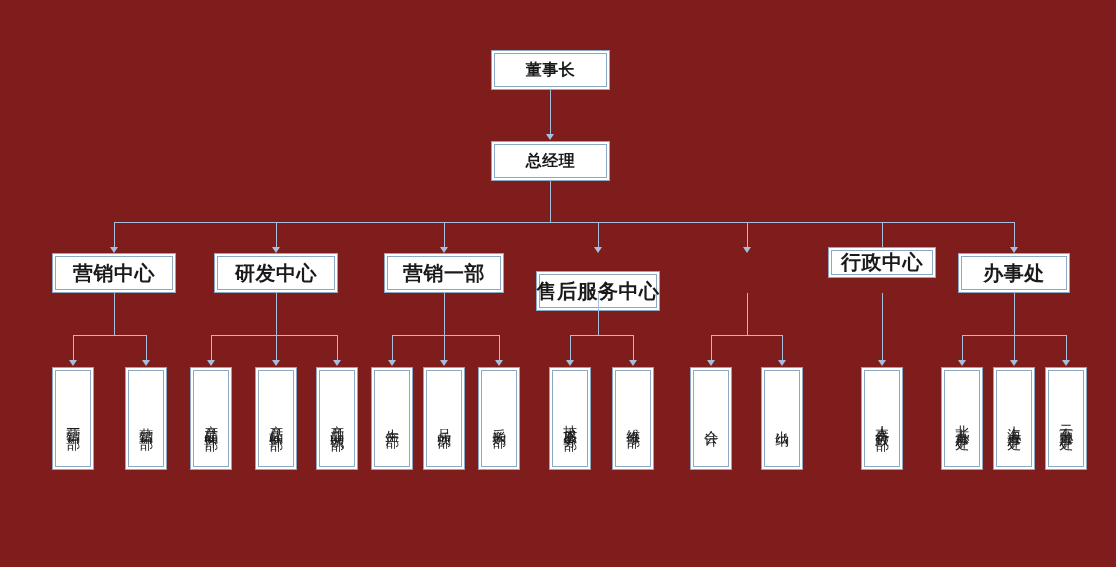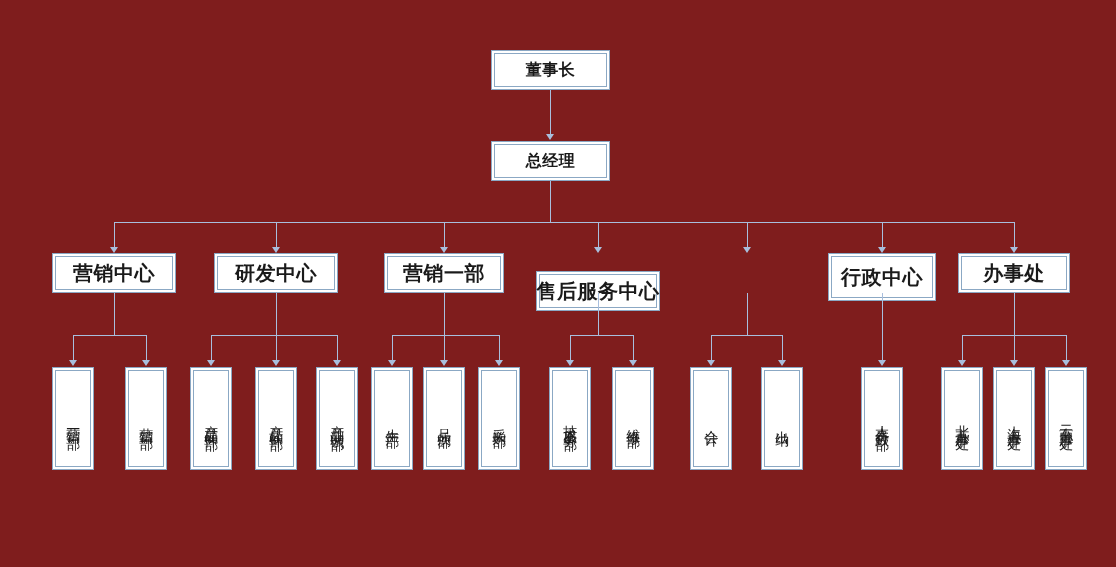--- a/index.html
+++ b/index.html
@@ -120,21 +120,21 @@
 
   <div class="node level2" style="left:384px; top:253px; width:120px; height:40px;">
     <div class="node-inner">营销一部</div>
   </div>
 
   <div class="node level2" style="left:536px; top:271px; width:124px; height:40px;">
     <div class="node-inner">售后服务中心</div>
   </div>
 
 
-  <div class="node level2" style="left:828px; top:253px; width:108px; height:48px;">
+  <div class="node level2" style="left:828px; top:247px; width:108px; height:31px;">
     <div class="node-inner">行政中心</div>
   </div>
 
   <div class="node level2" style="left:958px; top:253px; width:112px; height:40px;">
     <div class="node-inner">办事处</div>
   </div>
 
   <div class="conn-v" style="left:114px; top:293px; height:42px;"></div>
   <div class="conn-h" style="left:73px; top:335px; width:74px;"></div>
   <div class="conn-v" style="left:73px; top:335px; height:25px;"></div>

